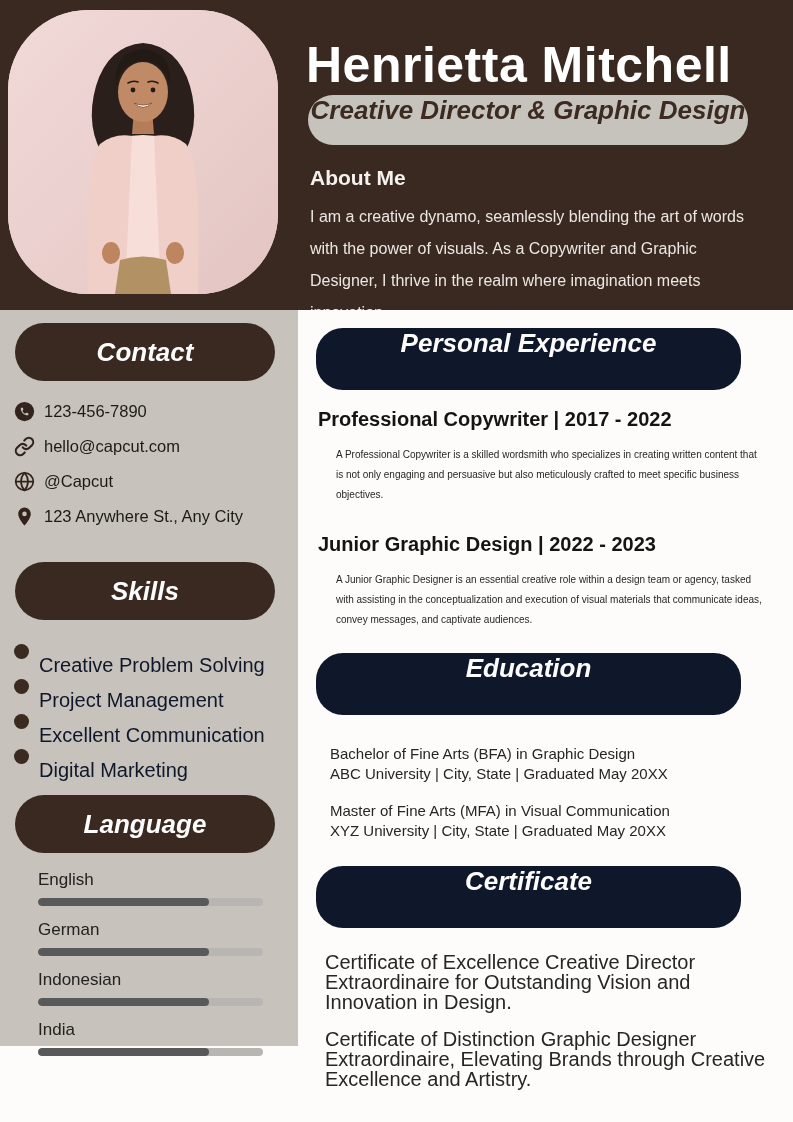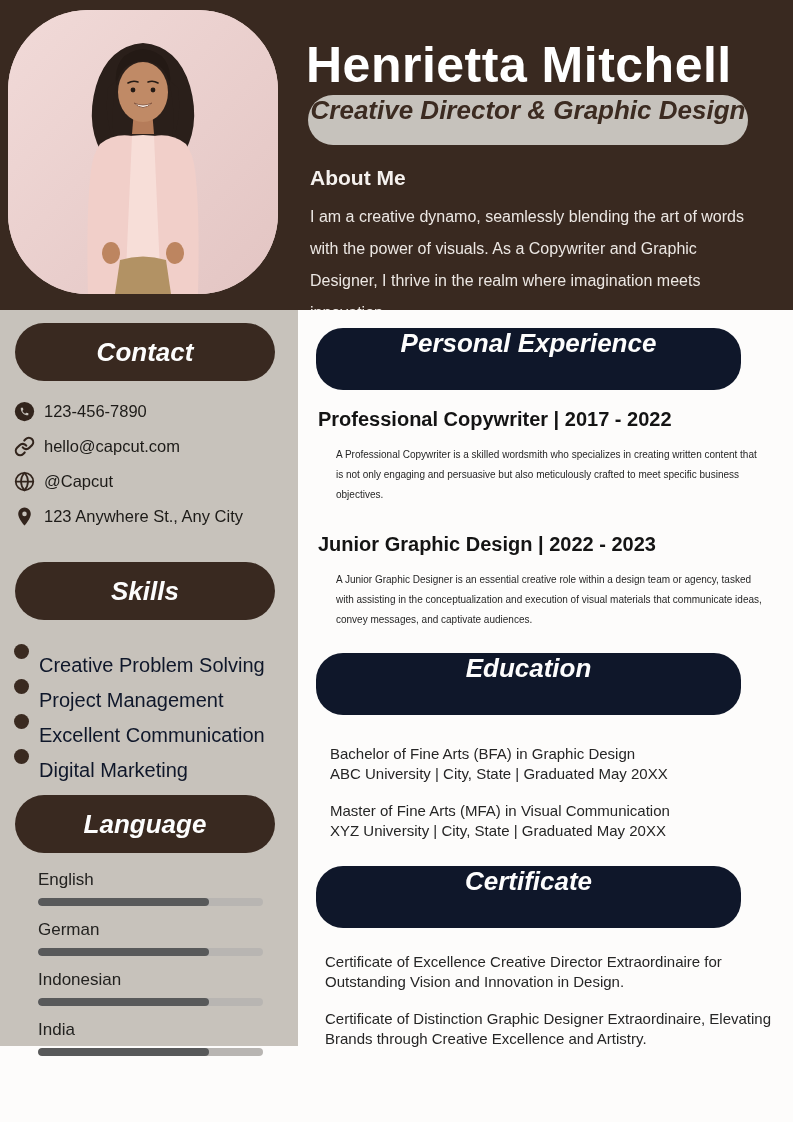--- a/index.html
+++ b/index.html
@@ -61,21 +61,21 @@
     margin:18px 0 0 18px; width:425px; height:62px; background:#0f172a; border-radius:27px;
     display:flex; justify-content:center;
   }
   .pill-education  { margin-top:23px; }
   .pill-certificate{ margin-top:25px; }
   .xp-title { margin:18px 0 0 20px; font-size:20px; font-weight:bold; color:#141414; line-height:22px; white-space:nowrap; }
   .xp-title.second { margin-top:28px; }
   .xp-desc { margin:15px 0 0 38px; width:428px; font-size:10px; line-height:20px; color:#262626; }
   .edu-entry { margin:29px 0 0 32px; width:440px; font-size:15px; line-height:20px; color:#262626; }
   .edu-entry.second { margin-top:17px; }
-  .cert-entry { margin:24px 0 0 27px; width:448px; font-size:15px; line-height:20px; color:#262626; }
+  .cert-entry { margin:24px 0 0 27px; width:448px; font-size:20px; line-height:20px; color:#262626; }
   .cert-entry.second { margin-top:17px; }
 </style>
 </head>
 <body>
 
 <div class="page">
 
   <div class="header">
     <div class="photo">
       <svg viewBox="0 0 270 284" aria-hidden="true">

